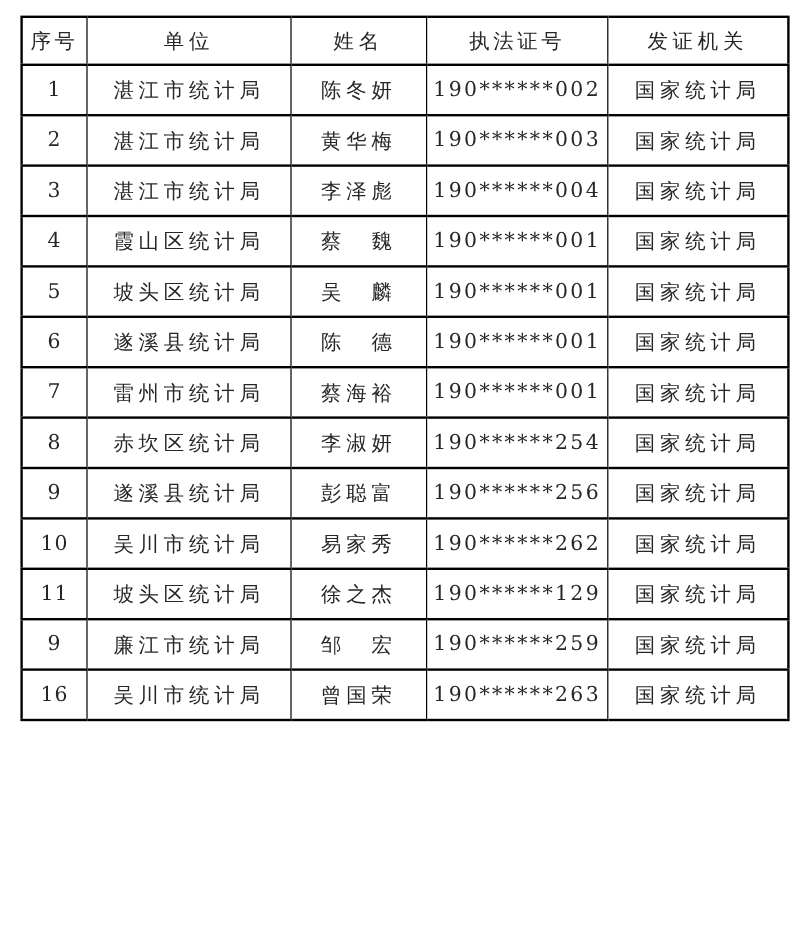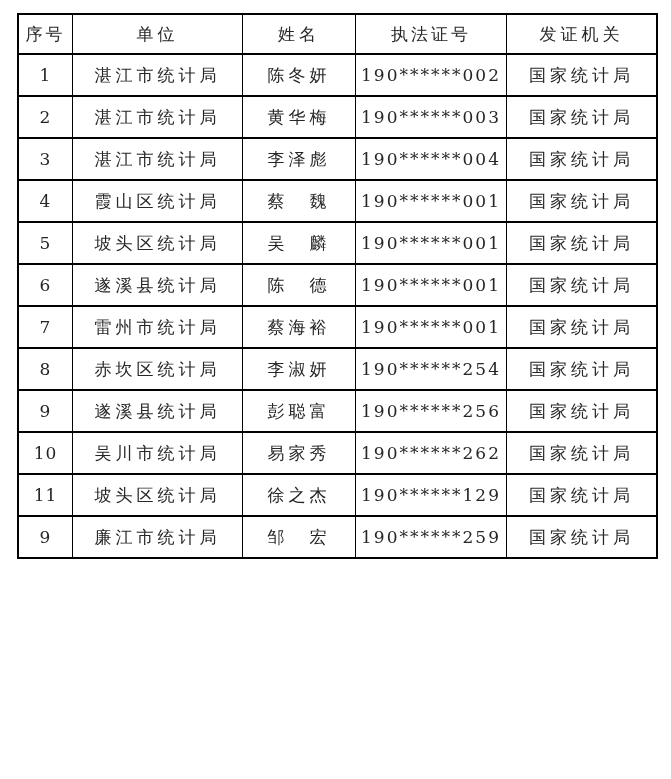--- a/index.html
+++ b/index.html
@@ -144,15 +144,22 @@
           <td class="col-cert_no">190******129</td>
           <td class="col-authority">国家统计局</td>
         </tr>
         <tr>
           <td class="col-index">9</td>
           <td class="col-unit">廉江市统计局</td>
           <td class="col-name">邹　宏</td>
           <td class="col-cert_no">190******259</td>
           <td class="col-authority">国家统计局</td>
         </tr>
+        <tr>
+          <td class="col-index">16</td>
+          <td class="col-unit">吴川市统计局</td>
+          <td class="col-name">曾国荣</td>
+          <td class="col-cert_no">190******263</td>
+          <td class="col-authority">国家统计局</td>
+        </tr>
       </tbody>
   </table>
 </div>
 
 </body></html>

